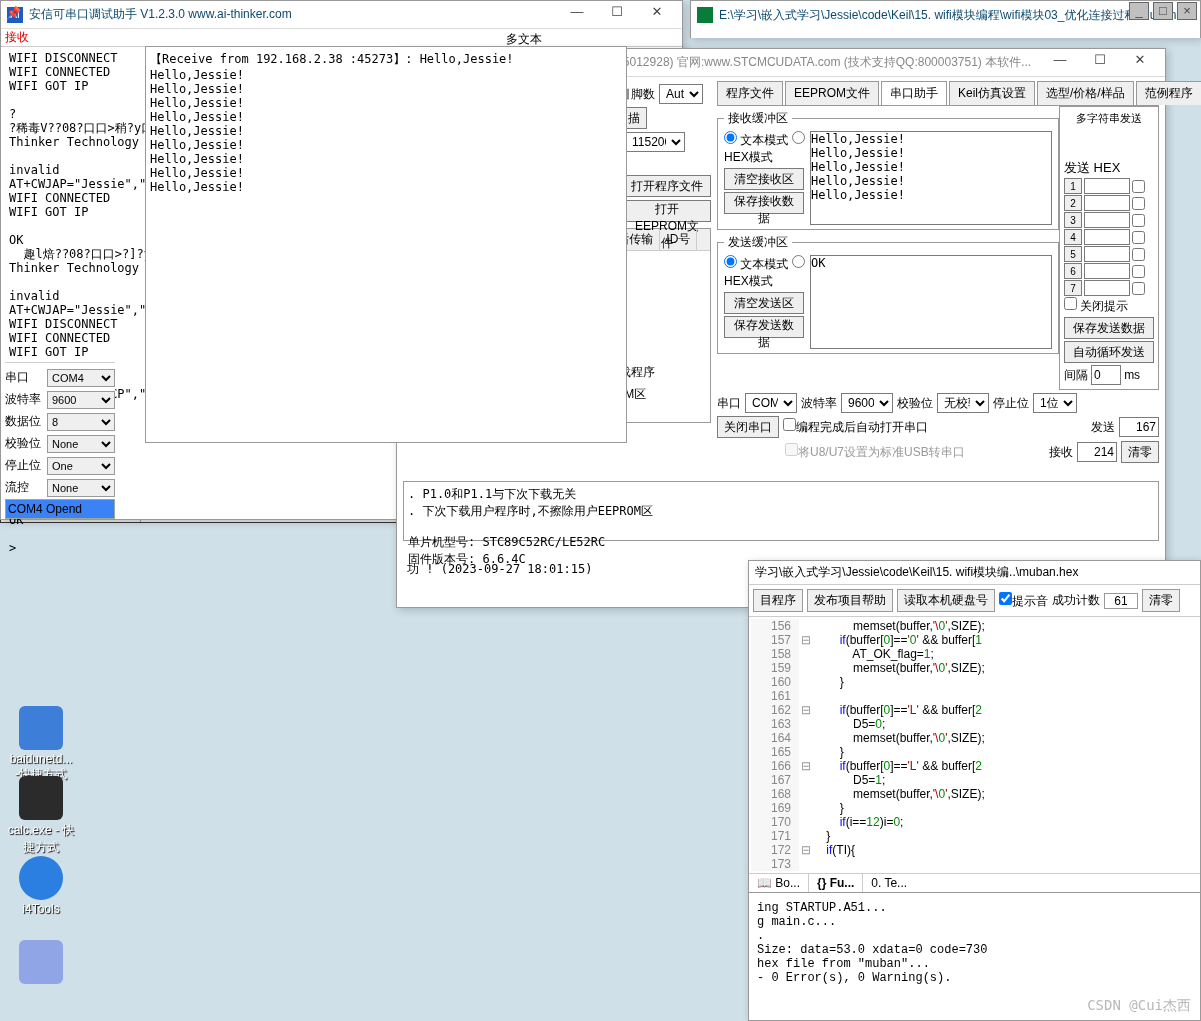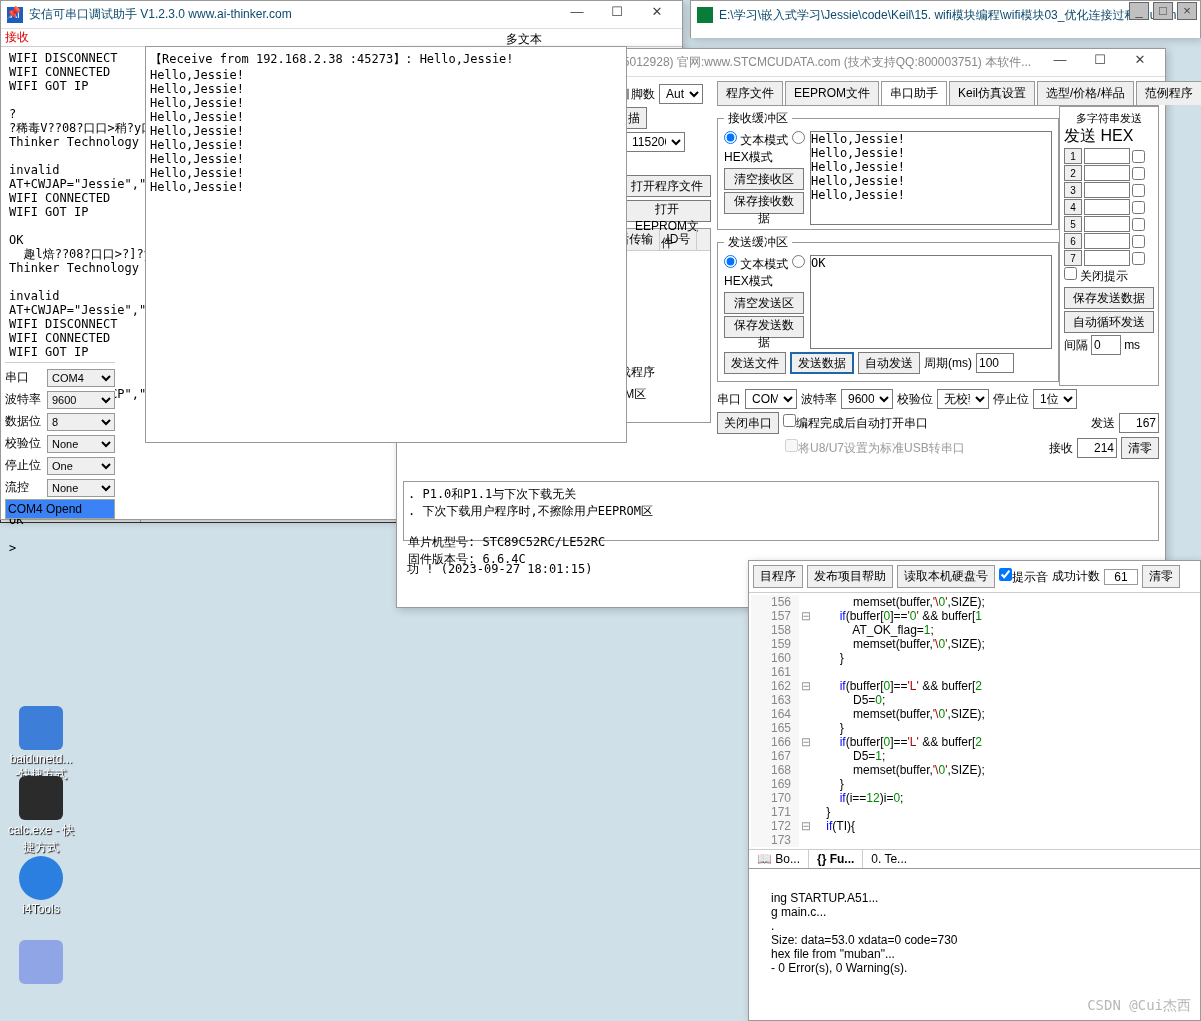--- a/index.html
+++ b/index.html
@@ -56,21 +56,21 @@
 #win4 .toolbar { display:flex; gap:4px; padding:4px; border-bottom:1px solid #ccc; align-items:center;}
 #win4 button { border:1px solid #999; background:#f0f0f0; padding:2px 6px;}
 #win4 .code { font-family:Consolas,monospace; font-size:13px; white-space:pre; padding:2px; overflow:hidden;}
 #win4 .ln { display:flex; }
 #win4 .lnum { width:48px; text-align:right; color:#888; padding-right:8px; background:#f7f7f7;}
 #win4 .fold { width:14px; text-align:center; color:#999; }
 #win4 .src { flex:1; }
 #win4 .kw { color:#00f; }
 #win4 .num { color:#080; }
 #win4 .str { color:#a00; }
-#win4 .build { border-top:1px solid #999; font-family:Liberation Sans, sans-serif; font-size:12px; padding:22px; white-space:pre;}
+#win4 .build { border-top:1px solid #999; font-family:Liberation Mono, monospace; font-size:12px; padding:8px; white-space:pre;}
 
 
 #win5 { left:118px; top:498px; width:632px; height:523px; background:#e8e8e8; border:1px solid #333;}
 #win5 .titlebar { background:linear-gradient(#6a88c8,#3a60a8); color:#fff; height:24px; justify-content:center;}
 #win5 .titlebar .title { text-align:center; color:#fff; font-weight:bold;}
 #win5 .titlebar .winbtns { position:absolute; right:4px; top:2px;}
 #win5 .titlebar .winbtn { width:20px; height:18px; background:#c0c0c0; border:1px solid #666; line-height:16px; margin-left:2px;}
 #win5 .body { display:flex; height:calc(100% - 24px);}
 #win5 .leftpanel { width:140px; background:#e8e8e8; padding:4px; border-right:1px solid #999;}
 #win5 .rightpanel { flex:1; display:flex; flex-direction:column;}
@@ -282,32 +282,25 @@
           <legend>发送缓冲区</legend>
           <div style="display:flex;">
             <div style="width:86px;">
               <label><input type="radio" name="sm" checked="" style=""> <span>文本模式</span></label>
               <label><input type="radio" name="sm" style=""> <span>HEX模式</span></label>
               <button style="width:80px;margin:2px 0;">清空发送区</button>
               <button style="width:80px;">保存发送数据</button>
             </div>
             <textarea rows="5" style="flex: 1 1 0%;">OK</textarea>
           </div>
-          <div class="row">
-            <button>发送文件</button>
-            <button style="border:2px solid #26a;">发送数据</button>
-            <button>自动发送</button>
-            <span>周期(ms)</span>
-              <input type="text" style="width: 38px;" value="100">
-          </div>
         </fieldset>
       </div>
       <div class="multisend">
         <div style="text-align:center;font-size:11px;">多字符串发送</div>
-        <div style="font-size:16px;">发送        HEX</div>
+        <div style="font-size:13px;margin-top:33px;">发送        HEX</div>
         <div id="msrows">
             <div class="msrow">
               <button>1</button>
               <input type="text" style="">
               <input type="checkbox" style="">
             </div>
             <div class="msrow">
               <button>2</button>
               <input type="text" style="">
               <input type="checkbox" style="">
@@ -370,20 +363,21 @@
   </div>
   <div class="log">. P1.0和P1.1与下次下载无关
 . 下次下载用户程序时,不擦除用户EEPROM区
 
 单片机型号: STC89C52RC/LE52RC
 固件版本号: 6.6.4C</div>
   <div class="timestamp">功 ! (2023-09-27 18:01:15)</div>
 </div>
 
 <div id="win4" class="window">
+  <div style="padding:3px 6px;border-bottom:1px solid #ccc;white-space:nowrap;overflow:hidden;">学习\嵌入式学习\Jessie\code\Keil\15. wifi模块编..\muban.hex</div>
   <div class="toolbar">
     <button>目程序</button>
     <button>发布项目帮助</button>
     <button>读取本机硬盘号</button>
     <label><input type="checkbox" checked="" style=""><span>提示音</span></label>
     <span>成功计数</span>
     <input type="text" style="width: 34px; border: 1px solid rgb(153, 153, 153); text-align: center;" value="61">
     <button>清零</button>
   </div>
   <div class="code" id="codearea"><div class="ln"><span class="lnum">156</span><span class="fold"></span><span class="src">            memset(buffer,<span class="str">'\<span class="num">0</span>'</span>,SIZE);</span></div><div class="ln"><span class="lnum">157</span><span class="fold">⊟</span><span class="src">        <span class="kw">if</span>(buffer[<span class="num">0</span>]==<span class="str">'<span class="num">0</span>'</span> &amp;&amp; buffer[<span class="num">1</span></span></div><div class="ln"><span class="lnum">158</span><span class="fold"></span><span class="src">            AT_OK_flag=<span class="num">1</span>;</span></div><div class="ln"><span class="lnum">159</span><span class="fold"></span><span class="src">            memset(buffer,<span class="str">'\<span class="num">0</span>'</span>,SIZE);</span></div><div class="ln"><span class="lnum">160</span><span class="fold"></span><span class="src">        }</span></div><div class="ln"><span class="lnum">161</span><span class="fold"></span><span class="src"></span></div><div class="ln"><span class="lnum">162</span><span class="fold">⊟</span><span class="src">        <span class="kw">if</span>(buffer[<span class="num">0</span>]==<span class="str">'L'</span> &amp;&amp; buffer[<span class="num">2</span></span></div><div class="ln"><span class="lnum">163</span><span class="fold"></span><span class="src">            D5=<span class="num">0</span>;</span></div><div class="ln"><span class="lnum">164</span><span class="fold"></span><span class="src">            memset(buffer,<span class="str">'\<span class="num">0</span>'</span>,SIZE);</span></div><div class="ln"><span class="lnum">165</span><span class="fold"></span><span class="src">        }</span></div><div class="ln"><span class="lnum">166</span><span class="fold">⊟</span><span class="src">        <span class="kw">if</span>(buffer[<span class="num">0</span>]==<span class="str">'L'</span> &amp;&amp; buffer[<span class="num">2</span></span></div><div class="ln"><span class="lnum">167</span><span class="fold"></span><span class="src">            D5=<span class="num">1</span>;</span></div><div class="ln"><span class="lnum">168</span><span class="fold"></span><span class="src">            memset(buffer,<span class="str">'\<span class="num">0</span>'</span>,SIZE);</span></div><div class="ln"><span class="lnum">169</span><span class="fold"></span><span class="src">        }</span></div><div class="ln"><span class="lnum">170</span><span class="fold"></span><span class="src">        <span class="kw">if</span>(i==<span class="num">12</span>)i=<span class="num">0</span>;</span></div><div class="ln"><span class="lnum">171</span><span class="fold"></span><span class="src">    }</span></div><div class="ln"><span class="lnum">172</span><span class="fold">⊟</span><span class="src">    <span class="kw">if</span>(TI){</span></div><div class="ln"><span class="lnum">173</span><span class="fold"></span><span class="src"></span></div></div>

